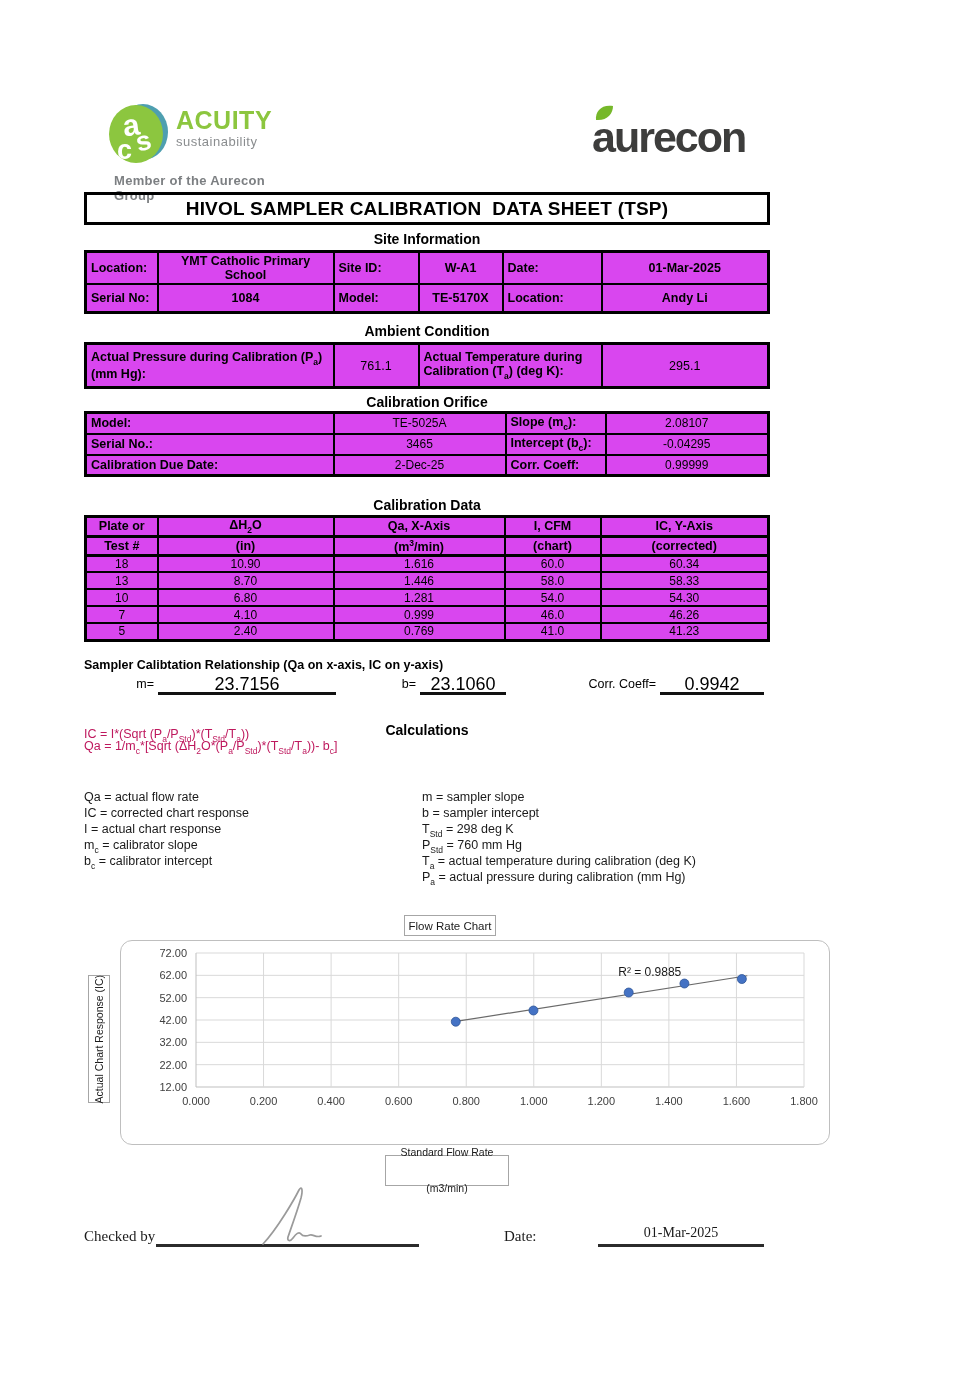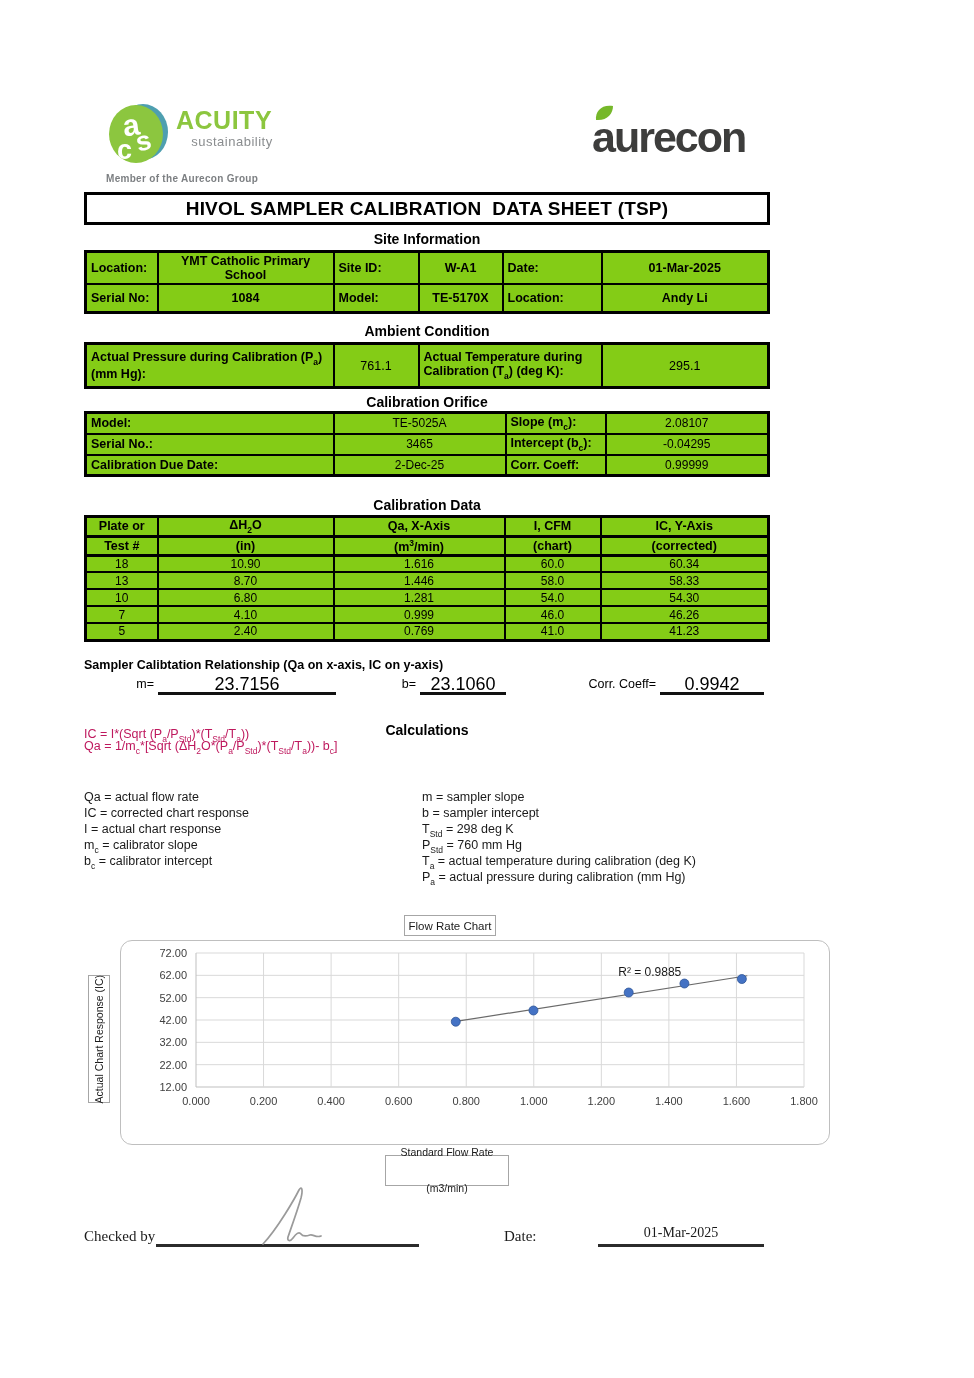--- a/index.html
+++ b/index.html
@@ -5,37 +5,37 @@
   * { margin:0; padding:0; box-sizing:border-box; }
   body { background:#ffffff; font-family:"Liberation Sans", sans-serif; }
   .page { position:relative; width:974px; height:1378px; background:#ffffff; overflow:hidden; }
 
   
   .acuity-logo { position:absolute; left:106px; top:102px; width:190px; }
   .acuity-top { display:flex; align-items:flex-start; }
   .acuity-blob { width:64px; height:66px; flex:0 0 auto; }
   .acuity-textcol { margin-left:6px; margin-top:6px; width:112px; }
   .acuity-name { font-size:25px; font-weight:bold; color:#8CC63F; letter-spacing:0.5px; line-height:1; }
-  .acuity-sub { font-size:13px; color:#8A8D8F; text-align:center; margin-top:1px; letter-spacing:0.5px; }
-  .acuity-member { font-size:10px; font-weight:bold; color:#7C7F82; margin-top:5px; letter-spacing:0.3px; }
+  .acuity-sub { font-size:13px; color:#8A8D8F; text-align:left; margin-top:1px; letter-spacing:0.5px; }
+  .acuity-member { font-size:13px; font-weight:bold; color:#7C7F82; margin-top:5px; margin-left:8px; letter-spacing:0.3px; }
 
   .aurecon-logo { position:absolute; left:592px; top:104px; width:195px; height:62px; }
   .aurecon-leaf { position:absolute; left:3px; top:0; }
   .aurecon-name { position:absolute; left:0; top:10px; font-size:43px; font-weight:bold; color:#3D3D3C; letter-spacing:-2px; line-height:1.1; }
 
   
   .title-box { position:absolute; left:84px; top:192px; width:686px; height:33px;
     border:3px solid #000; display:flex; align-items:center; justify-content:center; }
   .title-text { font-size:19px; font-weight:bold; color:#000; white-space:pre; letter-spacing:0.2px; }
 
   .sec-heading { position:absolute; left:84px; width:686px; text-align:center;
     font-size:14px; font-weight:bold; color:#000; }
 
   
-  table.sheet { position:absolute; left:84px; border-collapse:collapse; table-layout:fixed; width:686px; background:#84cc16; }
+  table.sheet { position:absolute; left:84px; border-collapse:collapse; table-layout:fixed; width:686px; background:#d946ef; }
   table.sheet td { border:2px solid #000; font-size:12.5px; color:#000; padding:1px 4px; overflow:hidden; }
   table.sheet { border:3px solid #000; }
   table.sheet td.lbl { font-weight:bold; text-align:left; }
   table.sheet td.val { text-align:center; font-weight:bold; }
   table.sheet td.valr { text-align:center; font-weight:normal; font-size:12px; }
 
   #site-table td { height:28px; }
   #ambient-table td { height:44px; font-size:12.5px; }
   #orifice-table td { height:21px; }
 

